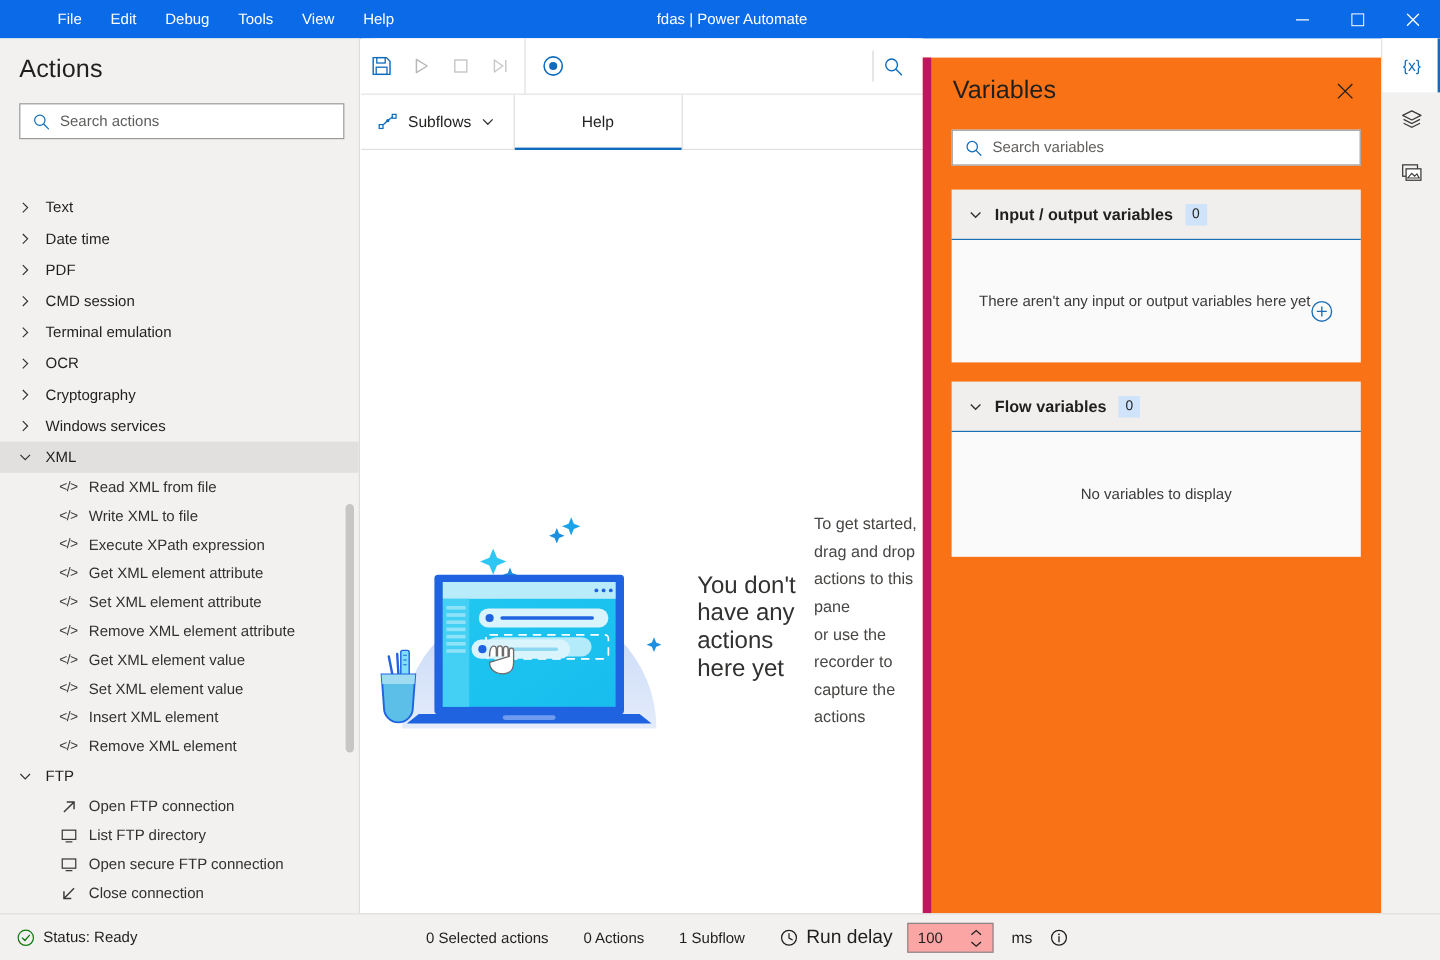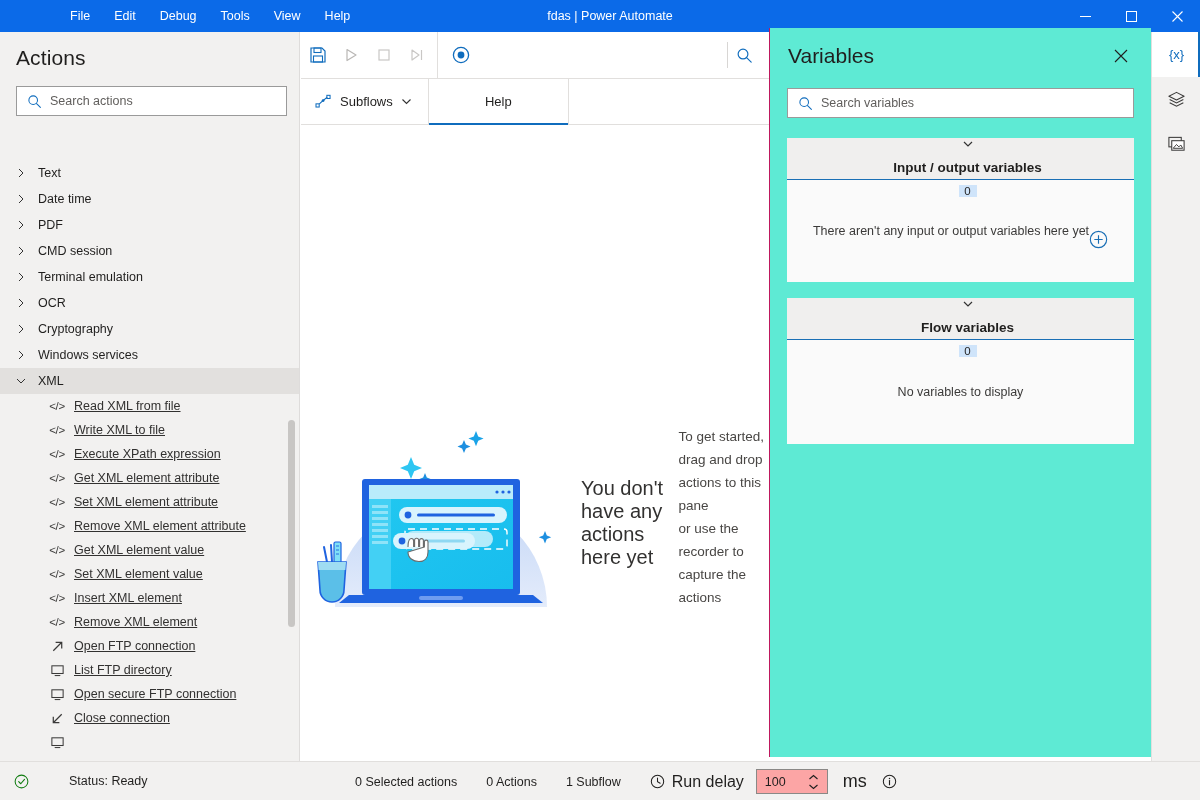--- a/index.html
+++ b/index.html
@@ -11,21 +11,21 @@
     -webkit-font-smoothing: antialiased;
   }
   #app { position: relative; width: 1200px; height: 800px; }
 
   
   .titlebar {
     position: absolute; top: 0; left: 0; width: 1200px; height: 32px;
     background: #0b6ae8;
     display: flex; align-items: stretch;
   }
-  .menu-area { display: flex; align-items: center; padding-left: 58px; gap: 0; }
+  .menu-area { display: flex; align-items: center; padding-left: 36px; gap: 0; }
   .menu-item {
     color: #ffffff; font-size: 12.5px; line-height: 32px;
     padding: 0 12px; height: 32px; cursor: default; white-space: nowrap;
   }
   .title-center {
     position: absolute; left: 0; right: 0; top: 0; height: 32px;
     display: flex; align-items: center; justify-content: center;
     color: #ffffff; font-size: 12.5px; pointer-events: none; padding-left: 20px;
   }
   .win-controls {
@@ -78,21 +78,21 @@
   .grp .glabel { padding-left: 4px; }
 
   .act {
     height: 24px; display: flex; align-items: center;
     padding-left: 46px; cursor: default; font-size: 12.5px; color: #323130;
   }
   .act .aicon {
     width: 22px; flex: 0 0 22px; display: flex; align-items: center; justify-content: center;
     color: #3b3a39;
   }
-  .act .alabel { padding-left: 6px; white-space: nowrap; text-decoration: underline; }
+  .act .alabel { padding-left: 6px; white-space: nowrap; }
   .codeicon { font-family: "Liberation Sans", sans-serif; font-size: 11.5px; color: #3b3a39; letter-spacing: -0.4px; }
 
   .tree-scrollbar {
     position: absolute; right: 4px; top: 260px; width: 7px; height: 207px;
     background: #c8c6c4; border-radius: 4px;
   }
 
   
   .center {
     position: absolute; left: 301px; top: 32px; width: 468px; height: 729px;
@@ -141,23 +141,23 @@
   }
   .empty-title {
     font-size: 20px; color: #323130; font-weight: 400; margin-top: 26px;
   }
   .empty-sub {
     font-size: 13.5px; color: #484644; text-align: left; line-height: 23px; margin-top: 14px;
   }
 
   
   .vars-panel {
-    position: absolute; left: 769px; top: 28px; width: 382px; height: 729px;
-    background: #5eead4;
-    border-left: 1px solid #be185d;
+    position: absolute; left: 769px; top: 48px; width: 382px; height: 729px;
+    background: #f97316;
+    border-left: 7px solid #be185d;
   }
   .vars-head {
     display: flex; align-items: center; justify-content: space-between;
     padding: 14px 16px 0 18px;
   }
   .vars-title { font-size: 21px; color: #201f1e; }
   .vars-close { width: 28px; height: 28px; display: flex; align-items: center; justify-content: center; cursor: default; }
 
   .vsearch {
     position: relative; margin: 18px 17px 0 17px;
@@ -172,21 +172,20 @@
   .vsearch input::placeholder { color: #605e5c; opacity: 1; }
 
   .vsection { margin: 0 17px; }
   .vsection.first { margin-top: 20px; }
   .vsection.second { margin-top: 16px; }
   .vsec-head {
     height: 42px; display: flex; align-items: center; gap: 10px;
     background: #f0efee; padding-left: 14px;
     border-bottom: 1px solid #1a6fb5;
     cursor: default;
-    flex-direction: column;
   }
   .vsec-chev { display: flex; align-items: center; }
   .vsec-title { font-size: 13.5px; color: #201f1e; font-weight: 600; }
   .vsec-count {
     background: #cfe4fa; color: #201f1e; font-size: 11.5px;
     min-width: 18px; height: 18px; display: flex; align-items: center; justify-content: center;
     padding: 0 5px;
   }
   .vsec-body {
     background: #fafafa;
@@ -212,39 +211,39 @@
   }
   .rail-x { color: #0f6cbd; font-size: 13px; font-family: "Liberation Sans", sans-serif; }
 
   
   .statusbar {
     position: absolute; left: 0; bottom: 0; width: 1200px; height: 39px;
     background: #f2f1f0; border-top: 1px solid #e1dfdd;
     display: flex; align-items: center;
   }
   .status-left { display: flex; align-items: center; gap: 7px; padding-left: 14px; }
-  .status-text { font-size: 12.5px; color: #201f1e; margin-left: 33px; }
+  .status-text { font-size: 12.5px; color: #201f1e; }
   .status-mid {
     position: absolute; left: 355px; top: 0; height: 39px;
     display: flex; align-items: center; gap: 0;
   }
   .stat-item { font-size: 12.5px; color: #201f1e; margin-right: 29px; white-space: nowrap; }
   .rundelay-grp { display: flex; align-items: center; gap: 7px; }
   .rundelay-label { font-size: 16px; color: #201f1e; }
   .spin {
     width: 72px; height: 25px; border: 1px solid #8a8886; background: #fca5a5;
     display: flex; align-items: center; margin-left: 5px;
   }
   .spin input {
     border: 0; outline: 0; width: 46px; height: 100%; padding-left: 8px;
     font-family: "Liberation Sans", sans-serif; font-size: 12.5px; color: #201f1e;
     background: transparent;
   }
   .spin-arrows { display: flex; flex-direction: column; align-items: center; justify-content: center; gap: 2px; width: 22px; }
-  .ms-label { font-size: 18px; color: #201f1e; margin-left: 8px; margin-right: 8px; }
+  .ms-label { font-size: 13px; color: #201f1e; margin-left: 8px; margin-right: 8px; }
   .info-i { display: flex; align-items: center; }
 
   svg { display: block; }
 </style>
 </head>
 <body>
 
 <div id="app">
 
   <div class="titlebar">
@@ -400,20 +399,28 @@
         </div>
         <div class="act">
           <span class="aicon codeicon">&lt;/&gt;</span>
           <span class="alabel">Insert XML element</span>
         </div>
         <div class="act">
           <span class="aicon codeicon">&lt;/&gt;</span>
           <span class="alabel">Remove XML element</span>
         </div>
 
+        <div class="grp">
+          <span class="chev">
+              <svg width="10" height="10" viewBox="0 0 10 10">
+                <path d="M1 3 L5 7 L9 3" fill="none" stroke="#333" stroke-width="1"></path>
+              </svg>
+            </span>
+          <span class="glabel">FTP</span>
+        </div>
 
         <div class="act">
           <span class="aicon">
             <svg width="15" height="15" viewBox="0 0 16 16">
                 <path d="M3.5 12.5 L12.5 3.5 M6 3.5 H12.5 V10" fill="none" stroke="#3b3a39" stroke-width="1.3"></path>
               </svg>
           </span>
           <span class="alabel">Open FTP connection</span>
         </div>
         <div class="act">

